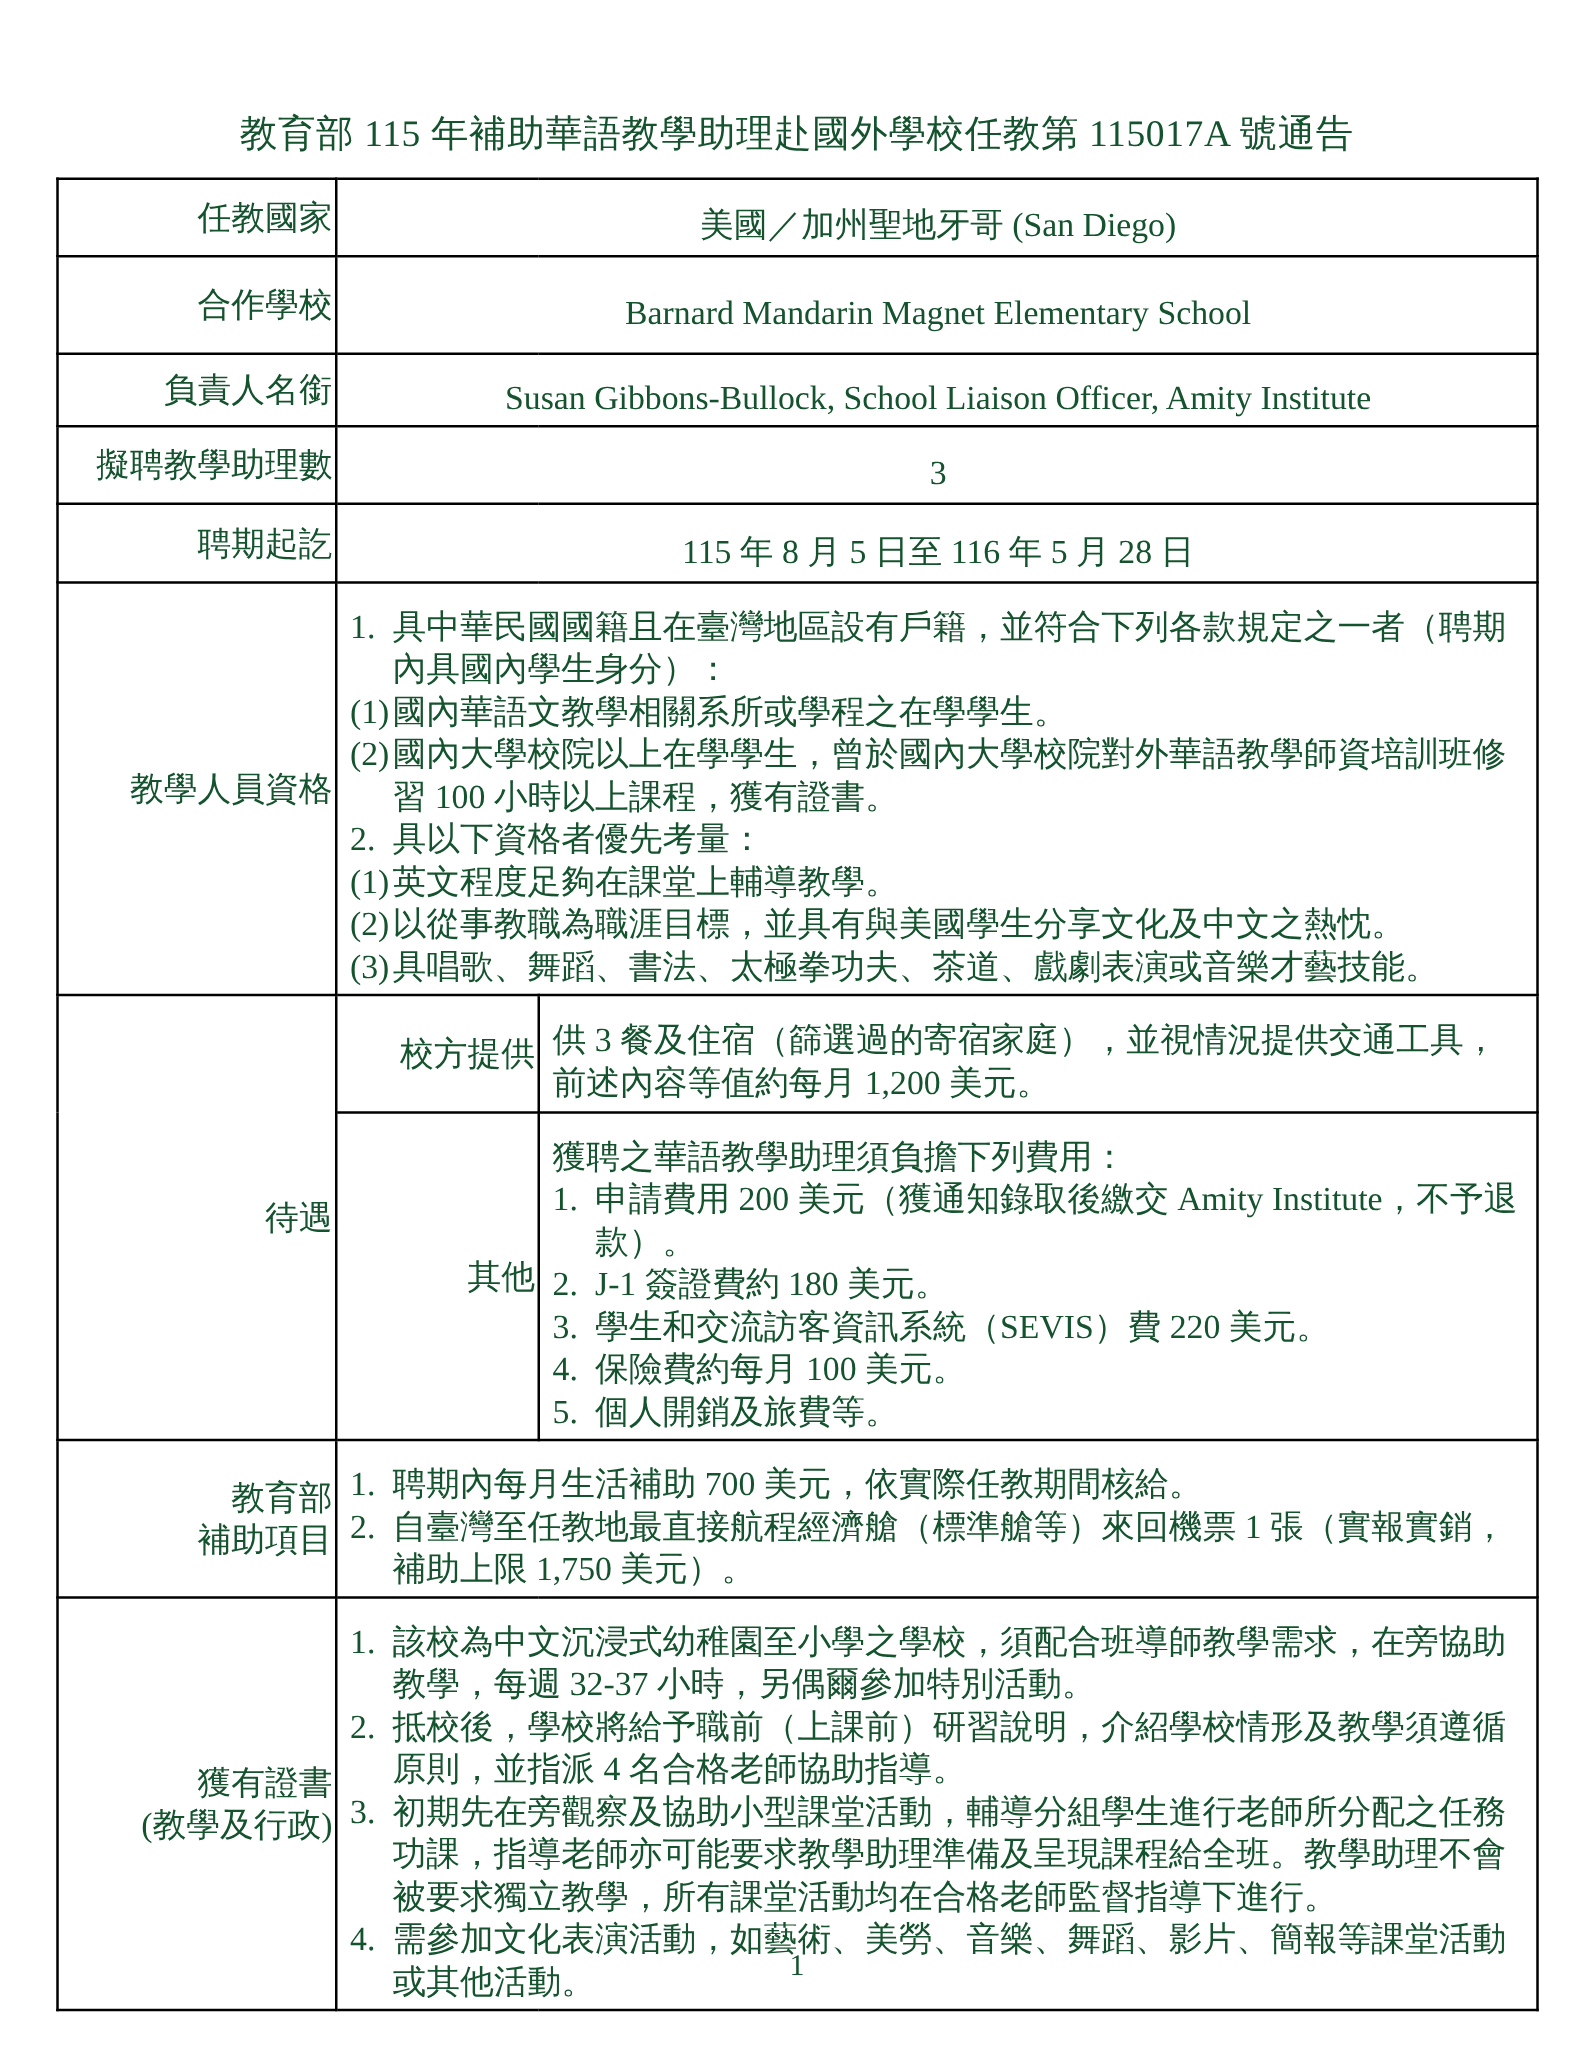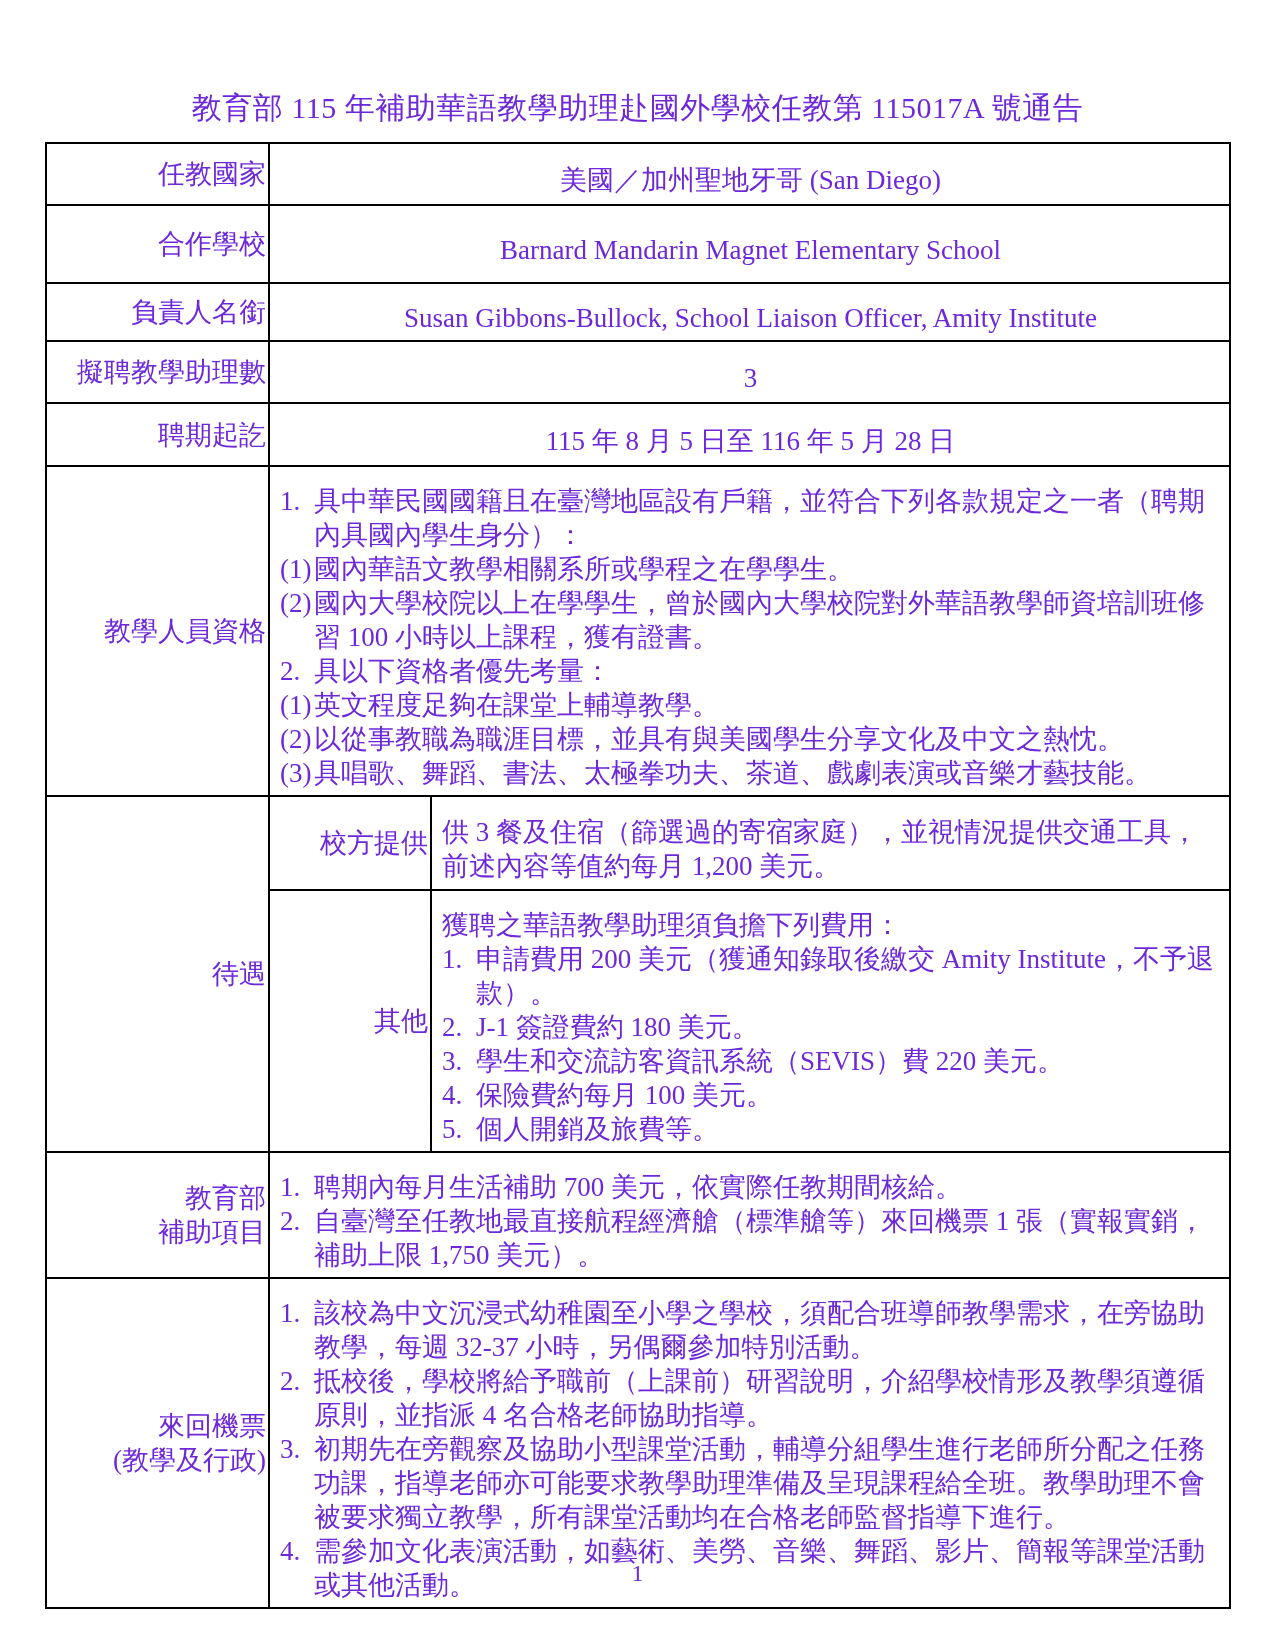--- a/index.html
+++ b/index.html
@@ -1,18 +1,18 @@
 <!DOCTYPE html>
 <html><head>
 <meta charset="utf-8">
 <style>
   html,body { margin:0; padding:0; background:#ffffff; }
   .page {
     position:relative; width:1275px; height:1650px; background:#ffffff;
-    font-family:"Liberation Serif","DejaVu Serif",serif; color:#6d28d9;
+    font-family:"Liberation Serif","DejaVu Serif",serif; color:#14532d;
     overflow:hidden;
   }
   .doc-title {
     position:absolute; top:88px; left:0; width:100%;
     text-align:center; font-size:30px; line-height:40px; font-weight:400;
     letter-spacing:0.5px;
   }
   table.doc-table {
     position:absolute; top:142px; left:45px; width:1186px;
     border-collapse:collapse; table-layout:fixed;
@@ -112,21 +112,21 @@
         <div>補助項目</div>
       </td>
       <td class="content" colspan="2">
         <div class="li"><span class="mk">1.</span><span>聘期內每月生活補助 700 美元，依實際任教期間核給。</span></div>
         <div class="li"><span class="mk">2.</span><span>自臺灣至任教地最直接航程經濟艙（標準艙等）來回機票 1 張（實報實銷，補助上限 1,750 美元）。</span></div>
       </td>
     </tr>
 
     <tr style="height:319px">
       <td class="label">
-        <div>來回機票</div>
+        <div>獲有證書</div>
         <div>(教學及行政)</div>
       </td>
       <td class="content" colspan="2">
         <div class="li"><span class="mk">1.</span><span>該校為中文沉浸式幼稚園至小學之學校，須配合班導師教學需求，在旁協助教學，每週 32-37 小時，另偶爾參加特別活動。</span></div>
         <div class="li"><span class="mk">2.</span><span>抵校後，學校將給予職前（上課前）研習說明，介紹學校情形及教學須遵循原則，並指派 4 名合格老師協助指導。</span></div>
         <div class="li"><span class="mk">3.</span><span>初期先在旁觀察及協助小型課堂活動，輔導分組學生進行老師所分配之任務功課，指導老師亦可能要求教學助理準備及呈現課程給全班。教學助理不會被要求獨立教學，所有課堂活動均在合格老師監督指導下進行。</span></div>
         <div class="li"><span class="mk">4.</span><span>需參加文化表演活動，如藝術、美勞、音樂、舞蹈、影片、簡報等課堂活動或其他活動。</span></div>
       </td>
     </tr>
   </tbody>

